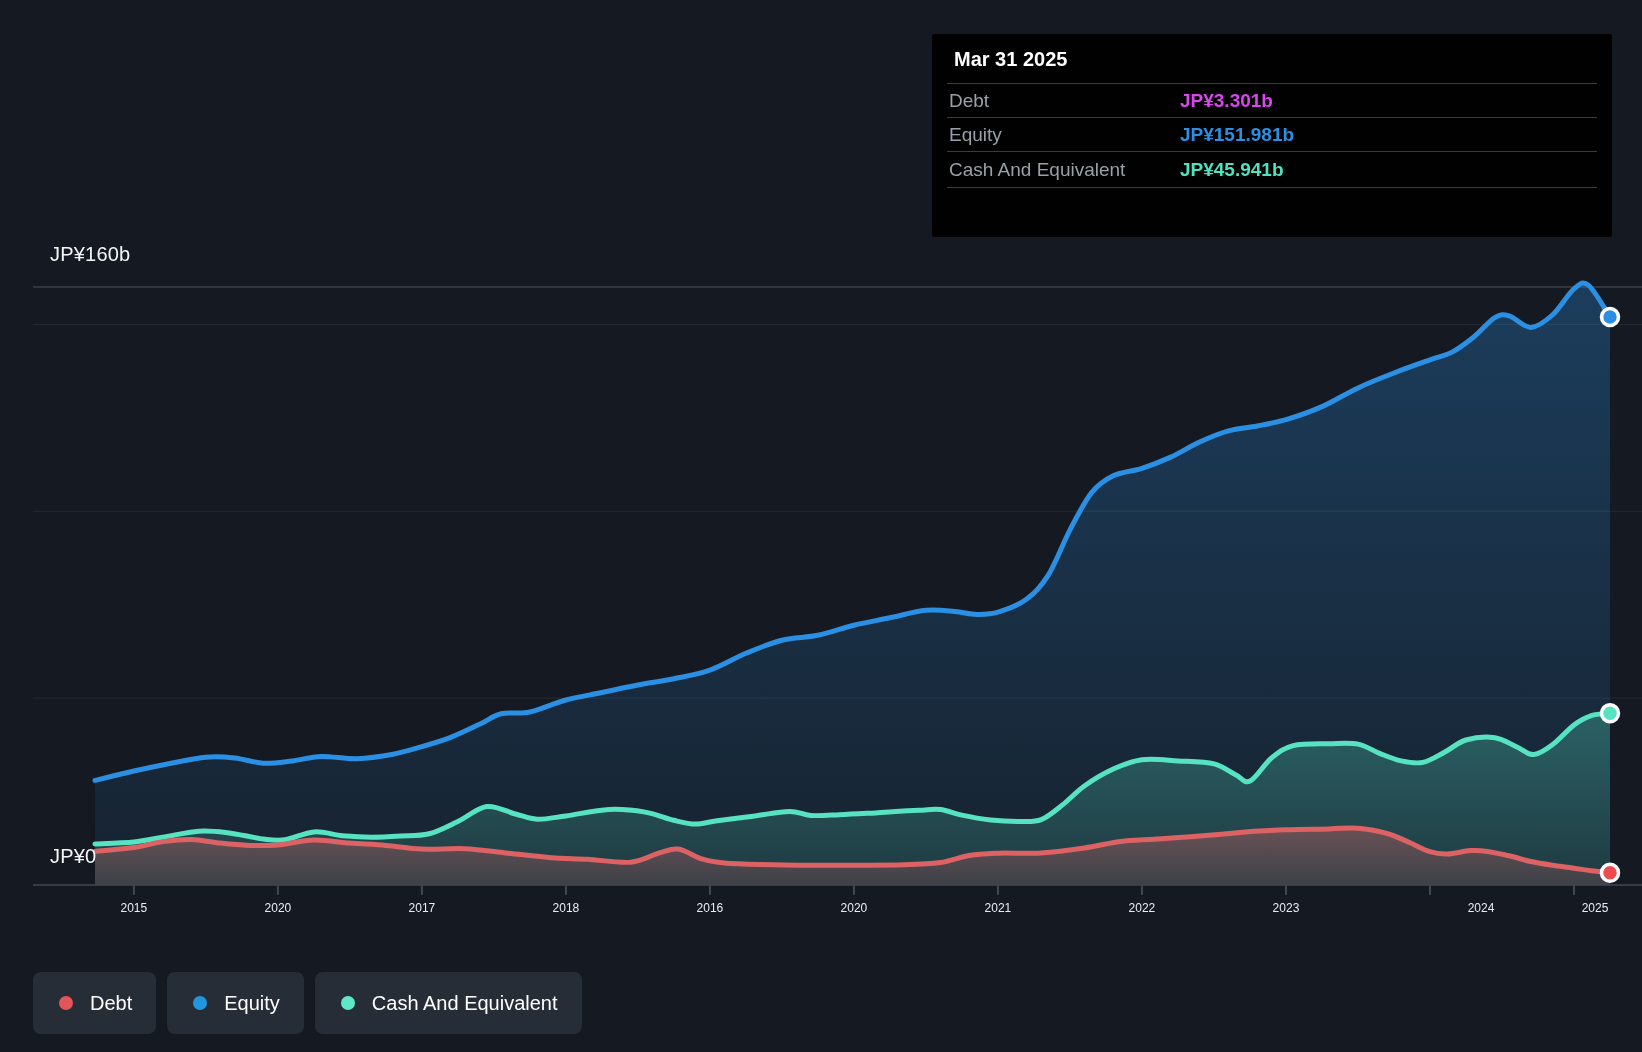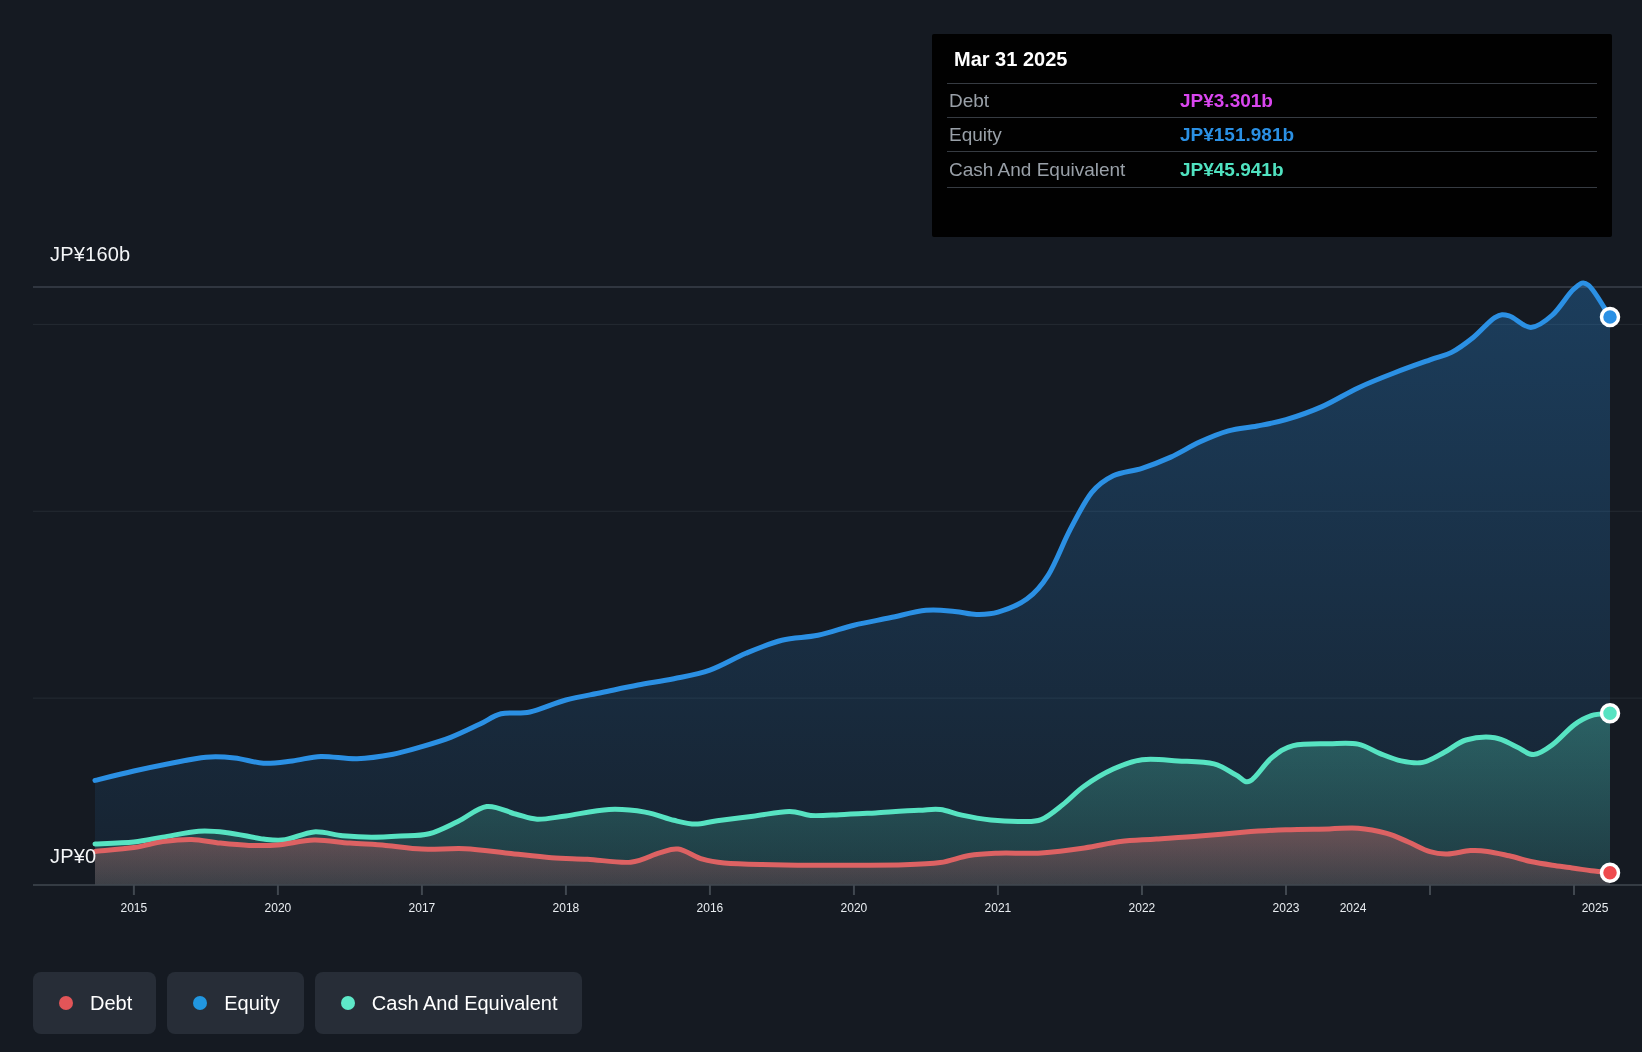--- a/index.html
+++ b/index.html
@@ -79,21 +79,21 @@
   <div id="x-labels">
       <div class="x-tick-label" style="left: 133.883px;">2015</div>
       <div class="x-tick-label" style="left: 277.894px;">2020</div>
       <div class="x-tick-label" style="left: 421.906px;">2017</div>
       <div class="x-tick-label" style="left: 565.917px;">2018</div>
       <div class="x-tick-label" style="left: 709.929px;">2016</div>
       <div class="x-tick-label" style="left: 853.94px;">2020</div>
       <div class="x-tick-label" style="left: 997.952px;">2021</div>
       <div class="x-tick-label" style="left: 1141.96px;">2022</div>
       <div class="x-tick-label" style="left: 1285.97px; text-align: center;">2023</div>
-      <div class="x-tick-label" style="left: 1353px;">2024</div>
+      <div class="x-tick-label" style="left: 1481px;">2024</div>
       <div class="x-tick-label" style="left: 1574px; margin-left: 21px;">2025</div>
     </div>
 
   <div class="tooltip">
     <div class="tt-title">Mar 31 2025</div>
     <div class="tt-sep"></div>
     <div class="tt-row">
       <span class="tt-label">Debt</span>
       <span class="tt-value" id="tt-debt-value" style="color: #d946ef;">JP¥3.301b</span>
     </div>

